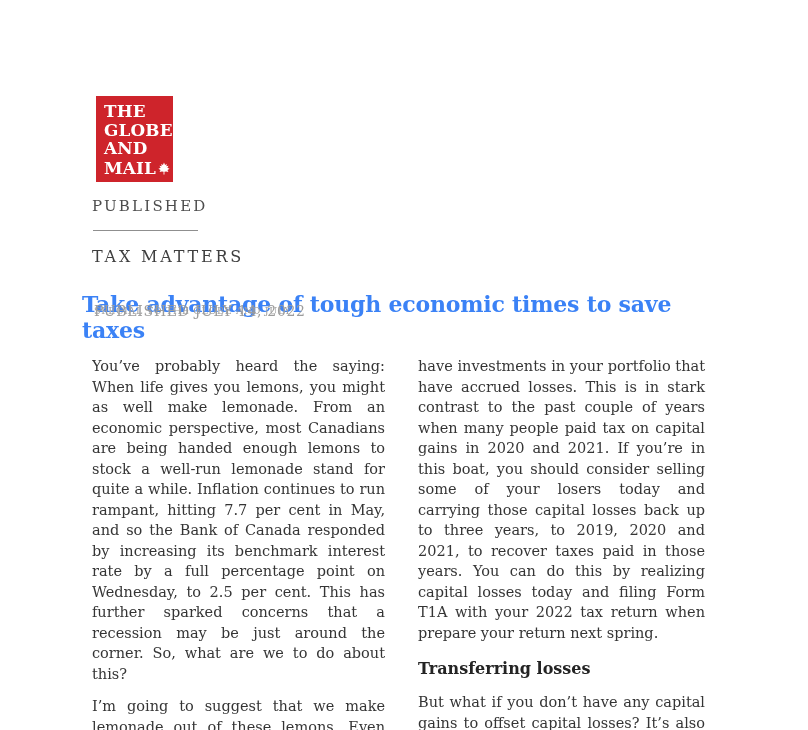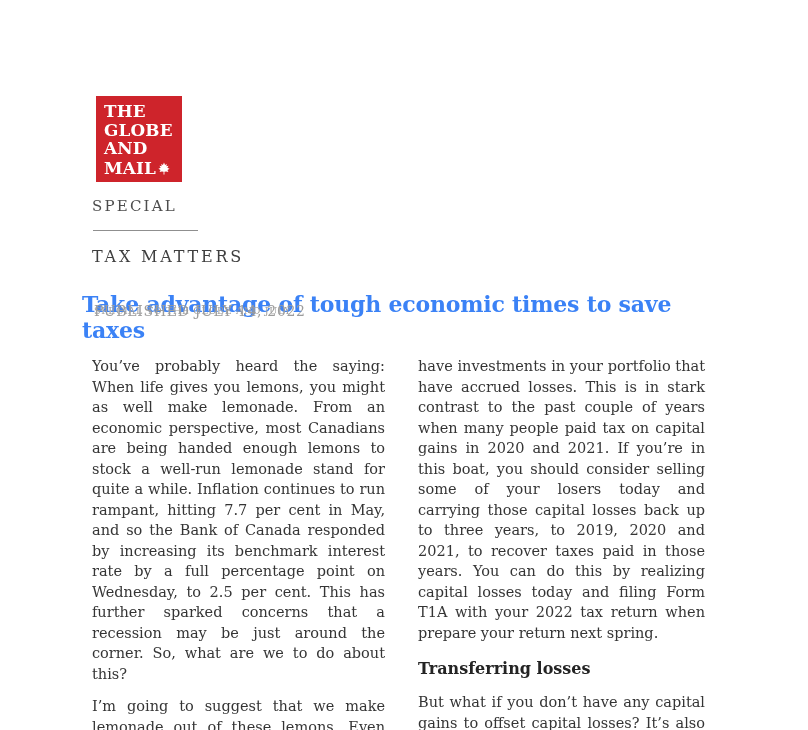--- a/index.html
+++ b/index.html
@@ -9,21 +9,21 @@
     height: 730px;
     background: #ffffff;
     overflow: hidden;
     font-family: "DejaVu Serif", "Liberation Serif", serif;
   }
 
   
   .logo {
     position: absolute;
     left: 96px; top: 96px;
-    width: 86px; height: 86px;
+    width: 77px; height: 86px;
     background: #ce242b;
     color: #ffffff;
     box-sizing: border-box;
     padding: 6px 0 16px 8px;
     font-weight: bold;
     font-size: 17.5px;
     line-height: 18.5px;
     letter-spacing: 0.2px;
   }
   .logo .logo-line { display: block; transform: scaleX(0.96); transform-origin: left; }
@@ -114,21 +114,21 @@
     <span class="logo-line last-line">
       <span>MAIL</span>
       <span class="leaf-icon">
         <svg width="13" height="13" viewBox="0 0 30 30">
           <path fill="#ffffff" d="M15 1 L17.6 6.7 L21.8 4.8 L20.6 10 L26 8.9 L23 13.5 L28.5 15.8 L23.4 18.2 L25.6 23.3 L19.9 22 L16 22.6 L16.2 29 L13.8 29 L14 22.6 L10.1 22 L4.4 23.3 L6.6 18.2 L1.5 15.8 L7 13.5 L4 8.9 L9.4 10 L8.2 4.8 L12.4 6.7 Z"></path>
         </svg>
       </span>
     </span>
   </div>
 
-  <div class="byline">SPECIAL</div>
+  <div class="byline">PUBLISHED</div>
   <div class="rule"></div>
   <div class="section-label">TAX MATTERS</div>
 
   <h1 class="headline">Take advantage of tough economic times to save taxes</h1>
   <div class="credit">SPECIAL TO THE GLOBE AND JULY</div>
   <div class="published">PUBLISHED JULY 14, 2022</div>
 
   <div class="columns">
     <div class="col-left">
       <p>You’ve probably heard the saying: When life gives you lemons, you might as well make lemonade. From an economic perspective, most Canadians are being handed enough lemons to stock a well-run lemonade stand for quite a while. Inflation continues to run rampant, hitting 7.7 per cent in May, and so the Bank of Canada responded by increasing its benchmark interest rate by a full percentage point on Wednesday, to 2.5 per cent. This has further sparked concerns that a recession may be just around the corner. So, what are we to do about this?</p>

